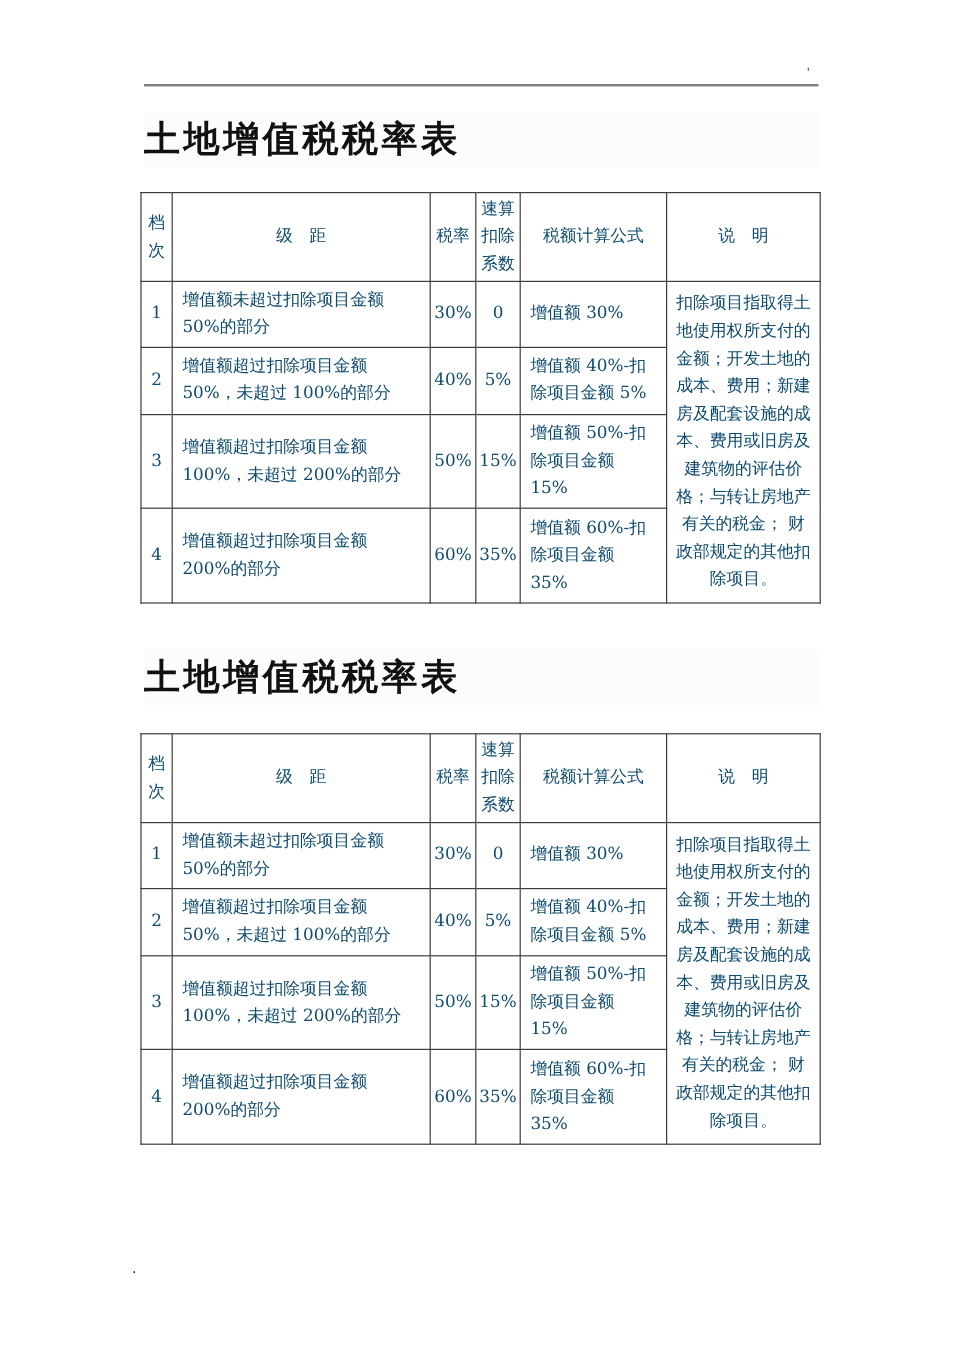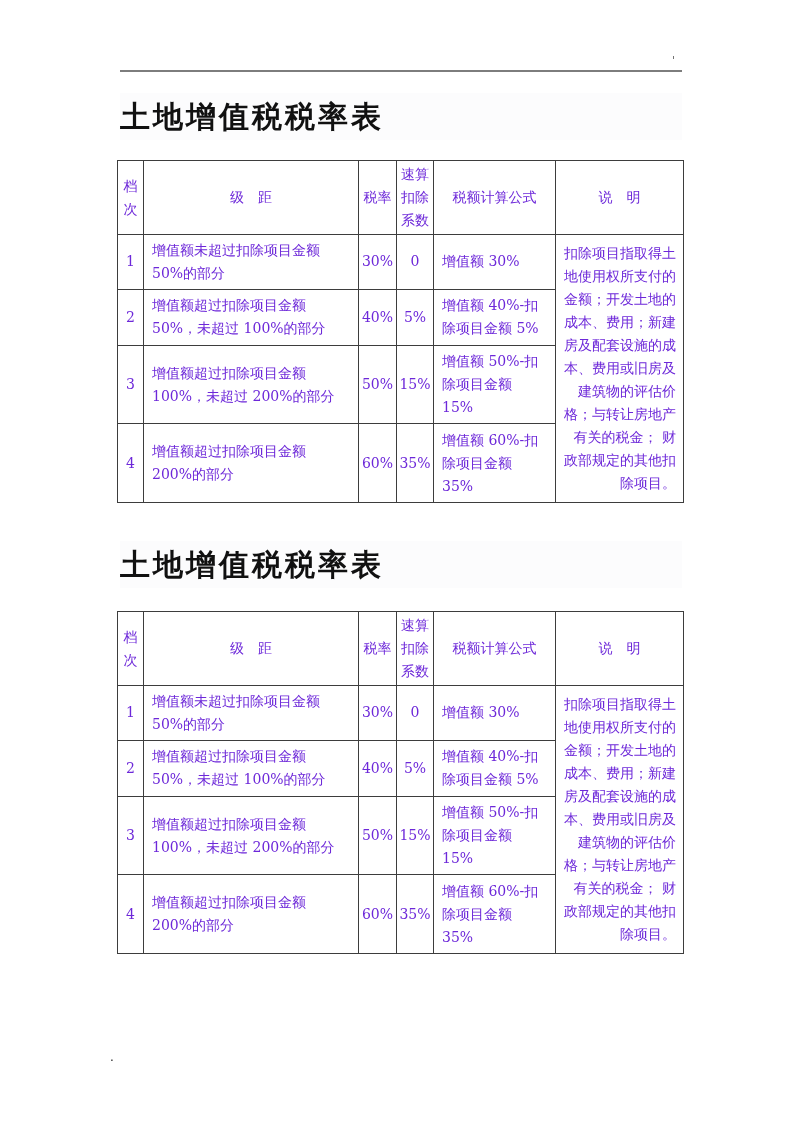--- a/index.html
+++ b/index.html
@@ -37,21 +37,21 @@
   }
   #title-1 { top:93px; }
   #title-2 { top:541px; }
   .tax-table {
     position:absolute;
     left:117px;
     width:566px;
     border-collapse:collapse;
     table-layout:fixed;
     font-size:14px;
-    color:#6d28d9;
+    color:#0c4a6e;
   }
   #table-1 { top:160px; }
   #table-2 { top:611px; }
   .tax-table td, .tax-table th {
     border:1px solid #3d3d3d;
     font-weight:normal;
     line-height:23px;
     overflow:hidden;
   }
   .tax-table th {
@@ -71,21 +71,21 @@
     text-align:center;
     vertical-align:middle;
     padding:2px;
   }
   .c-left {
     text-align:left;
     vertical-align:middle;
     padding:3px 8px;
   }
   .c-note {
-    text-align:right;
+    text-align:center;
     vertical-align:top;
     padding:7px 7px;
     line-height:23px;
     margin-left:45px;
   }
   .bottom-mark {
     position:absolute;
     left:110px; top:1050px;
     font-size:12px; color:#222;
     font-family:"DejaVu Sans","Liberation Sans",sans-serif;

